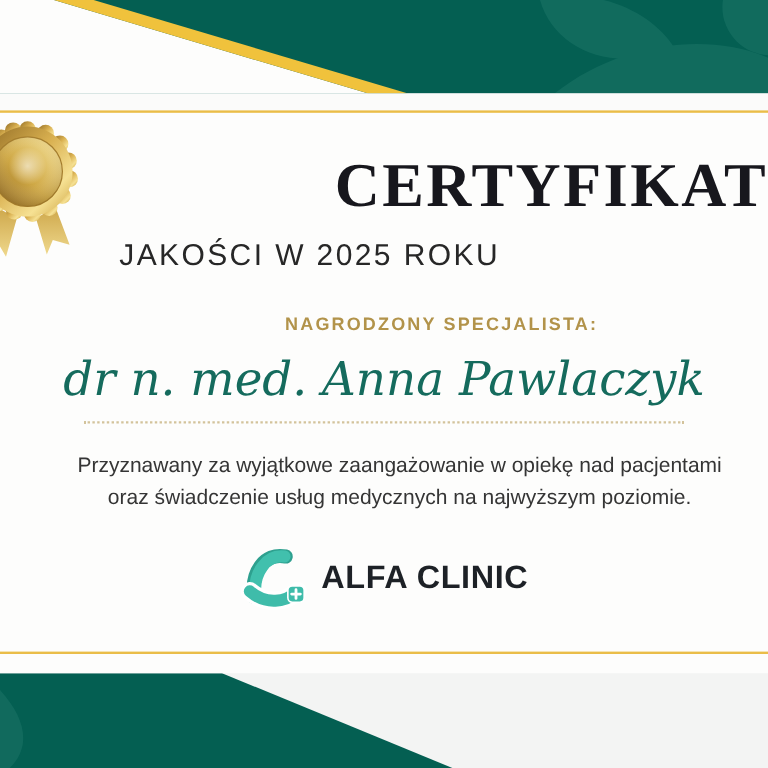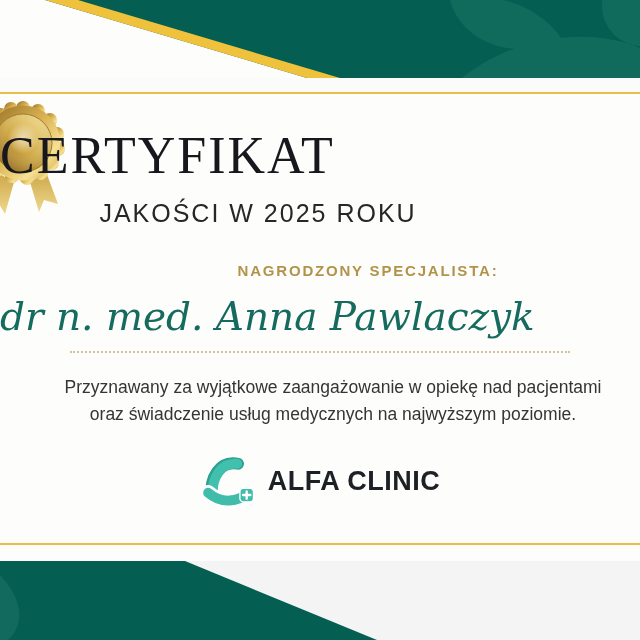--- a/index.html
+++ b/index.html
@@ -19,34 +19,34 @@
 
   
   .bottom-area{position:absolute;left:0;top:561px;width:640px;height:79px;background:#f3f4f3;}
   .bottom-area svg{position:absolute;left:0;top:0;}
 
   
   .medal{position:absolute;left:-22px;top:100px;width:92px;height:116px;}
 
   
   .title{
-    position:absolute;left:0;top:126px;width:640px;text-align:left;
-    font-family:"Liberation Serif", serif;font-weight:400;
+    position:absolute;left:0;top:126px;width:640px;text-align:right;
+    font-family:"Liberation Serif", serif;font-weight:700;
     font-size:52px;letter-spacing:2px;color:#17171d;
   }
   .subtitle{
     position:absolute;left:0;top:199px;width:516px;text-align:center;
     font-size:25px;font-weight:500;letter-spacing:2px;color:#272727;
   }
   .awardee-label{
     position:absolute;left:0;top:262px;width:640px;text-align:center;
     font-size:15px;font-weight:700;letter-spacing:1.8px;color:#b2934a;padding-left:48px;
   }
   .awardee-name{
-    position:absolute;left:0;top:294px;width:640px;
+    position:absolute;left:0;top:294px;width:640px;text-align:center;
     font-family:"DejaVu Serif", serif;font-style:italic;
     font-size:39px;color:#156b5d;
   }
   .dotted-line{
     position:absolute;left:70px;top:351px;width:500px;height:0;
     border-top:2px dotted #d3c39b;
   }
   .description{
     position:absolute;left:0;top:374px;width:640px;text-align:center;
     font-size:17.5px;line-height:27px;color:#353535;margin-left:13px;

